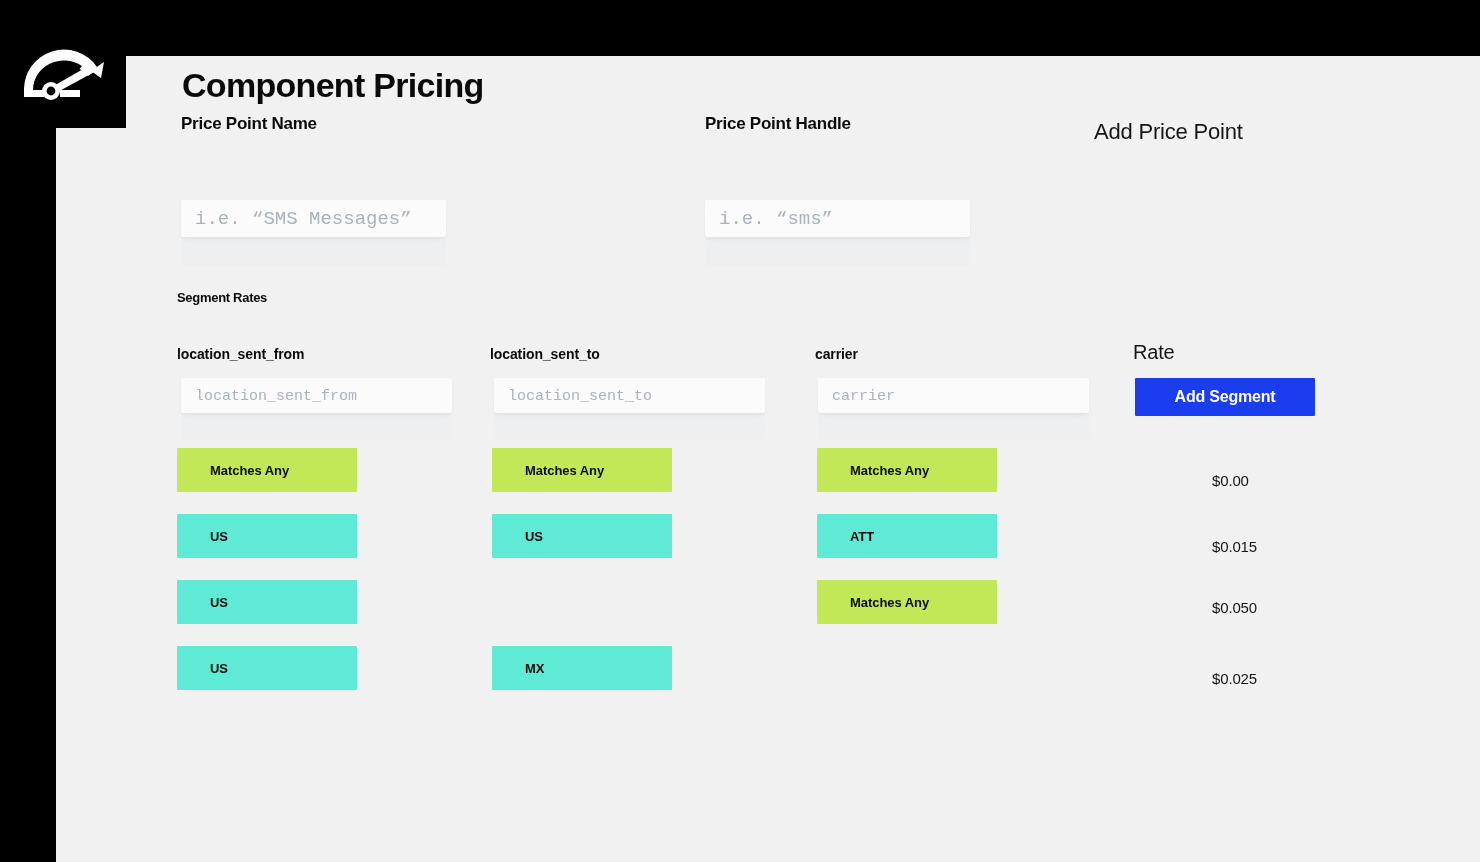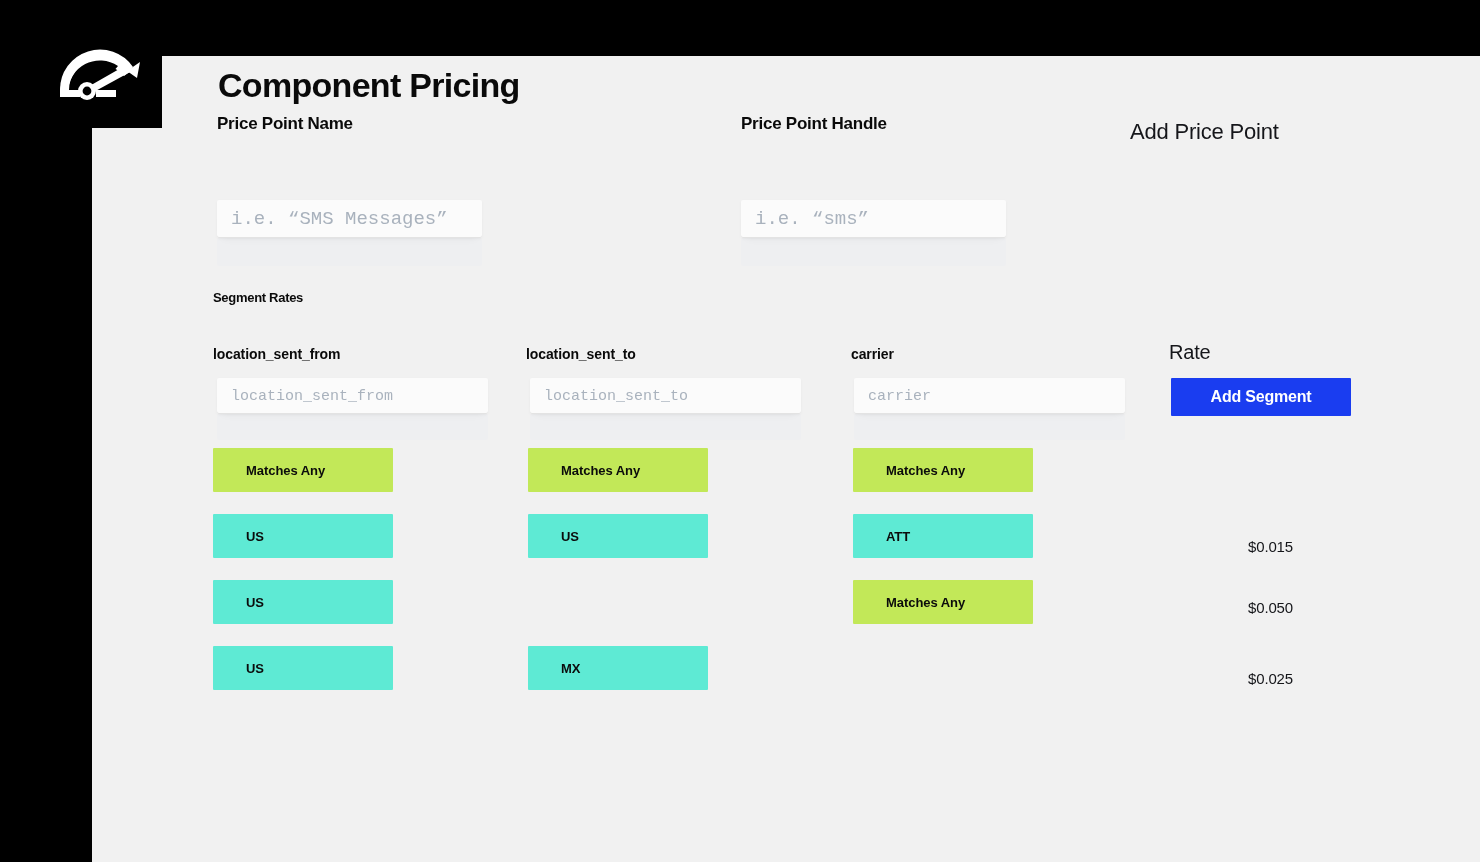--- a/index.html
+++ b/index.html
@@ -15,21 +15,20 @@
     font-family: "Liberation Sans", sans-serif;
     position: relative;
     -webkit-font-smoothing: antialiased;
   }
 
   
   #app-frame {
     position: absolute;
     inset: 0;
     background: #000000;
-    margin-left: 36px;
   }
 
   #topbar {
     position: absolute;
     left: 0; top: 0;
     width: 1480px; height: 56px;
     background: #000000;
   }
 
   #sidebar-rail {
@@ -277,20 +276,21 @@
   <div class="input-ghost" id="seg-car-ghost"></div>
   <input class="text-input" id="seg-car-input" type="text" placeholder="carrier" style="">
 
   <button id="add-segment-button">Add Segment</button>
 
   <div id="segment-grid">
       <div class="segment-row">
         <div class="cell c0 matched">Matches Any</div>
         <div class="cell c1 matched">Matches Any</div>
         <div class="cell c2 matched">Matches Any</div>
+        <div class="rate-cell" style="top: 10px;">$0.00</div>
       </div>
       <div class="segment-row">
         <div class="cell c0 plain">US</div>
         <div class="cell c1 plain">US</div>
         <div class="cell c2 plain">ATT</div>
         <div class="rate-cell" style="top: 10px;">$0.015</div>
       </div>
       <div class="segment-row">
         <div class="cell c0 plain">US</div>
         <div class="cell c2 matched">Matches Any</div>

